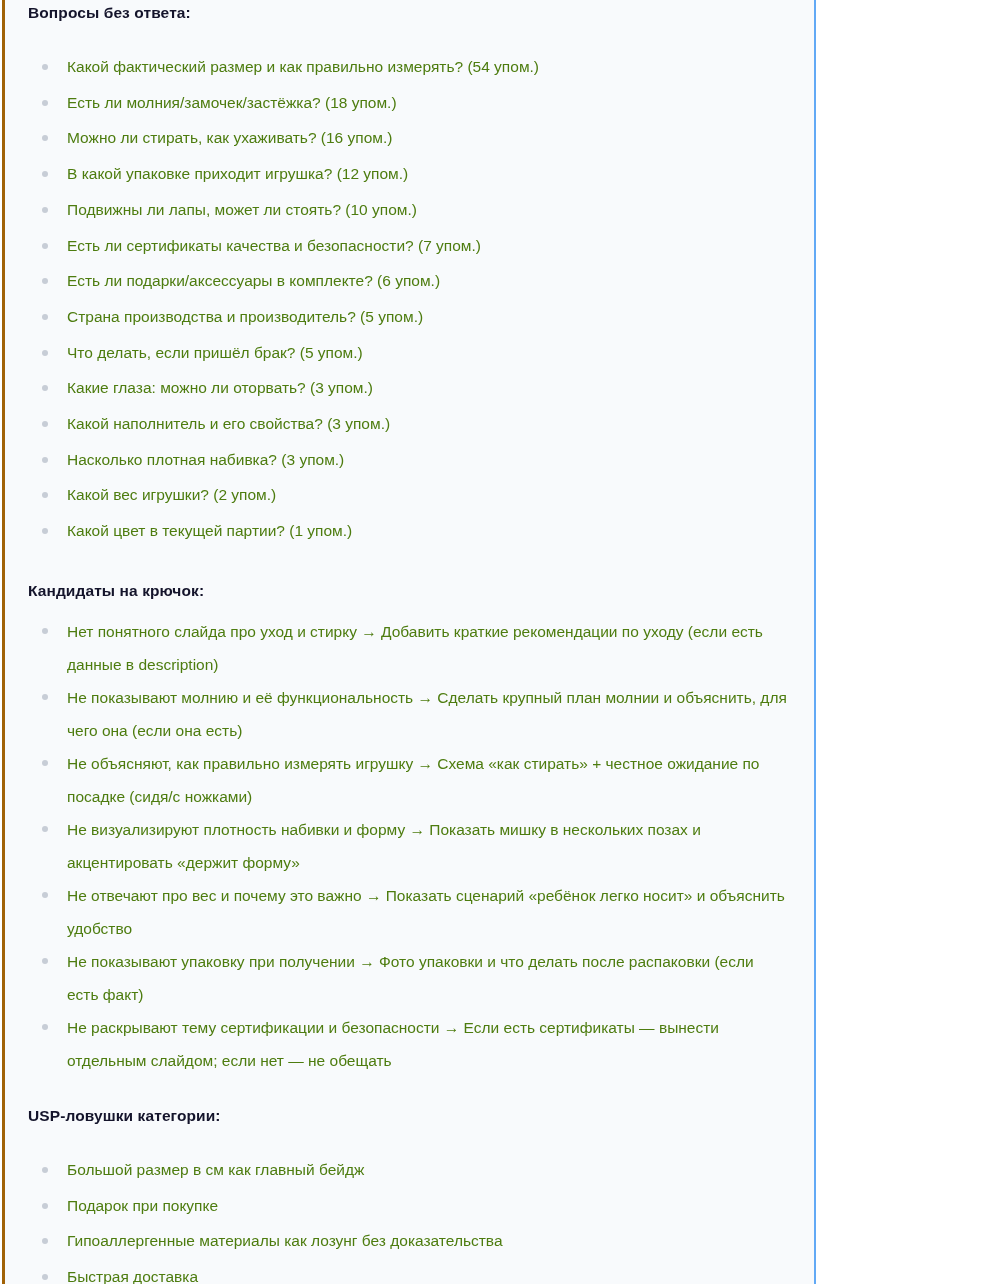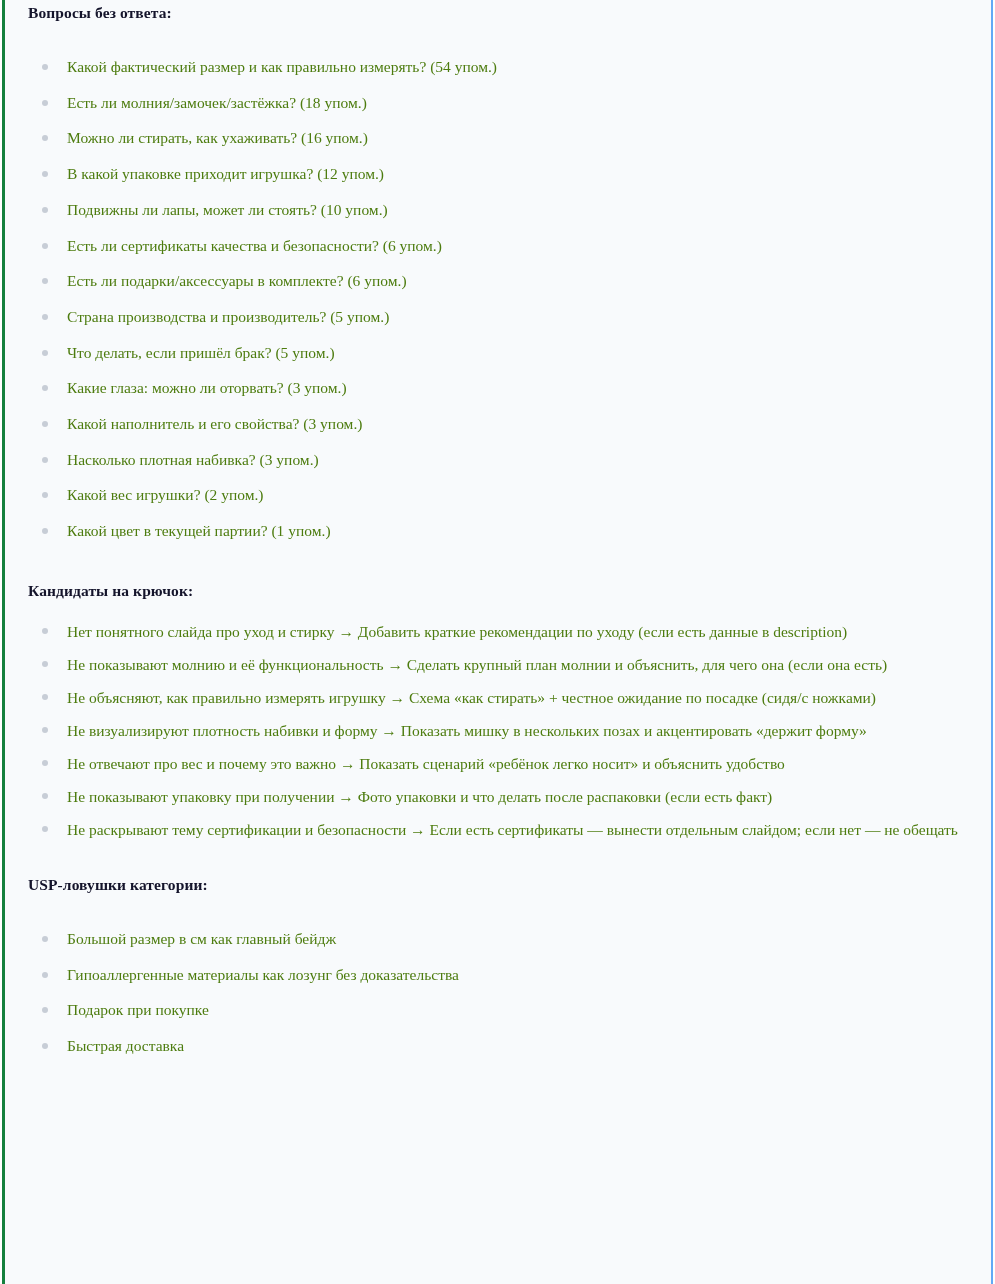--- a/index.html
+++ b/index.html
@@ -22,28 +22,27 @@
     overflow: hidden;
     background: #ffffff;
     box-sizing: border-box;
   }
 
   
   .callout-card {
     position: absolute;
     left: 2px;
     top: 0;
-    width: 991px;
+    width: 814px;
     height: 1284px;
     background: #f8fafc;
-    border-left: 3px solid #15803d;
+    border-left: 3px solid #a16207;
     border-right: 2px solid #62a9f5;
     box-sizing: border-box;
     overflow: hidden;
-    font-family: Liberation Serif, serif;
   }
 
   .card-inner {
     position: relative;
     padding: 0 20px 0 23px;
     box-sizing: border-box;
     width: 100%;
   }
 
   
@@ -119,21 +118,21 @@
     <div class="card-inner">
 
       <h3 class="section-heading first">Вопросы без ответа:</h3>
 
       <ul class="bullet-list tight">
         <li class="bullet-item">Какой фактический размер и как правильно измерять? (54 упом.)</li>
         <li class="bullet-item">Есть ли молния/замочек/застёжка? (18 упом.)</li>
         <li class="bullet-item">Можно ли стирать, как ухаживать? (16 упом.)</li>
         <li class="bullet-item">В какой упаковке приходит игрушка? (12 упом.)</li>
         <li class="bullet-item">Подвижны ли лапы, может ли стоять? (10 упом.)</li>
-        <li class="bullet-item">Есть ли сертификаты качества и безопасности? (6 упом.)</li>
+        <li class="bullet-item">Есть ли сертификаты качества и безопасности? (7 упом.)</li>
         <li class="bullet-item">Есть ли подарки/аксессуары в комплекте? (6 упом.)</li>
         <li class="bullet-item">Страна производства и производитель? (5 упом.)</li>
         <li class="bullet-item">Что делать, если пришёл брак? (5 упом.)</li>
         <li class="bullet-item">Какие глаза: можно ли оторвать? (3 упом.)</li>
         <li class="bullet-item">Какой наполнитель и его свойства? (3 упом.)</li>
         <li class="bullet-item">Насколько плотная набивка? (3 упом.)</li>
         <li class="bullet-item">Какой вес игрушки? (2 упом.)</li>
         <li class="bullet-item">Какой цвет в текущей партии? (1 упом.)</li>
       </ul>
 
@@ -150,20 +149,20 @@
         <li class="bullet-item wrap">Не показывают упаковку при получении → Фото упаковки и что делать после распаковки (если есть факт)</li>
         <li class="bullet-item wrap">Не раскрывают тему сертификации и безопасности → Если есть сертификаты — вынести отдельным слайдом; если нет — не обещать</li>
       </ul>
 
       <div class="spacer-sm"></div>
 
       <h3 class="section-heading">USP-ловушки категории:</h3>
 
       <ul class="bullet-list tight">
         <li class="bullet-item">Большой размер в см как главный бейдж</li>
+        <li class="bullet-item">Подарок при покупке</li>
         <li class="bullet-item">Гипоаллергенные материалы как лозунг без доказательства</li>
-        <li class="bullet-item">Подарок при покупке</li>
         <li class="bullet-item">Быстрая доставка</li>
       </ul>
 
     </div>
   </div>
 </div>
 
 </body></html>

